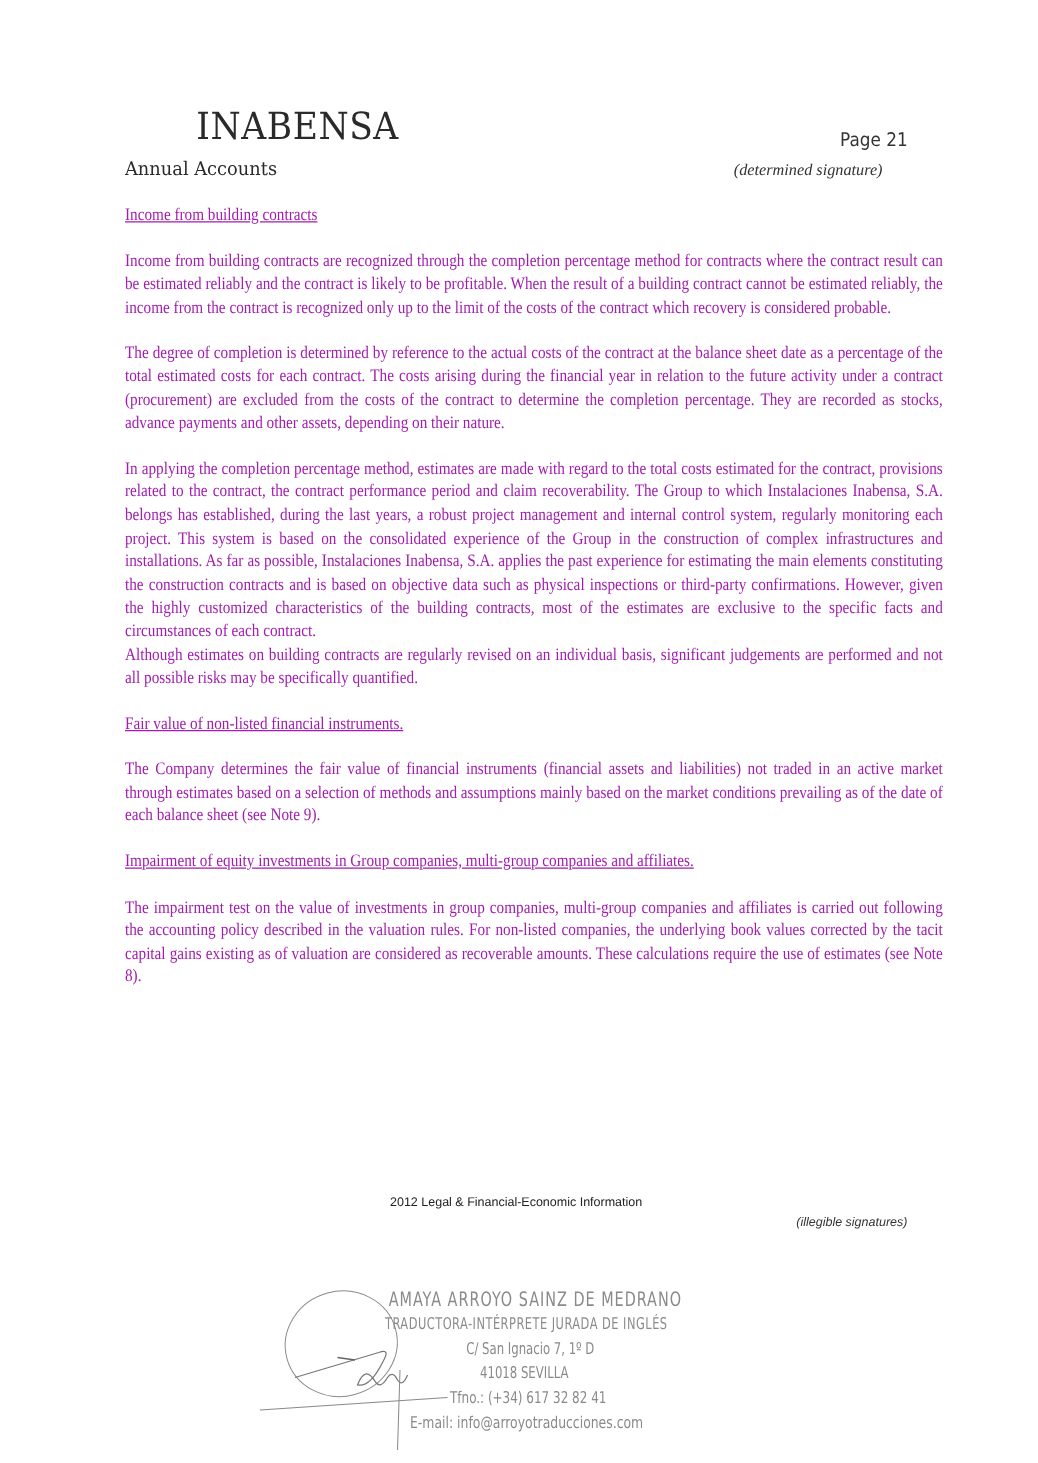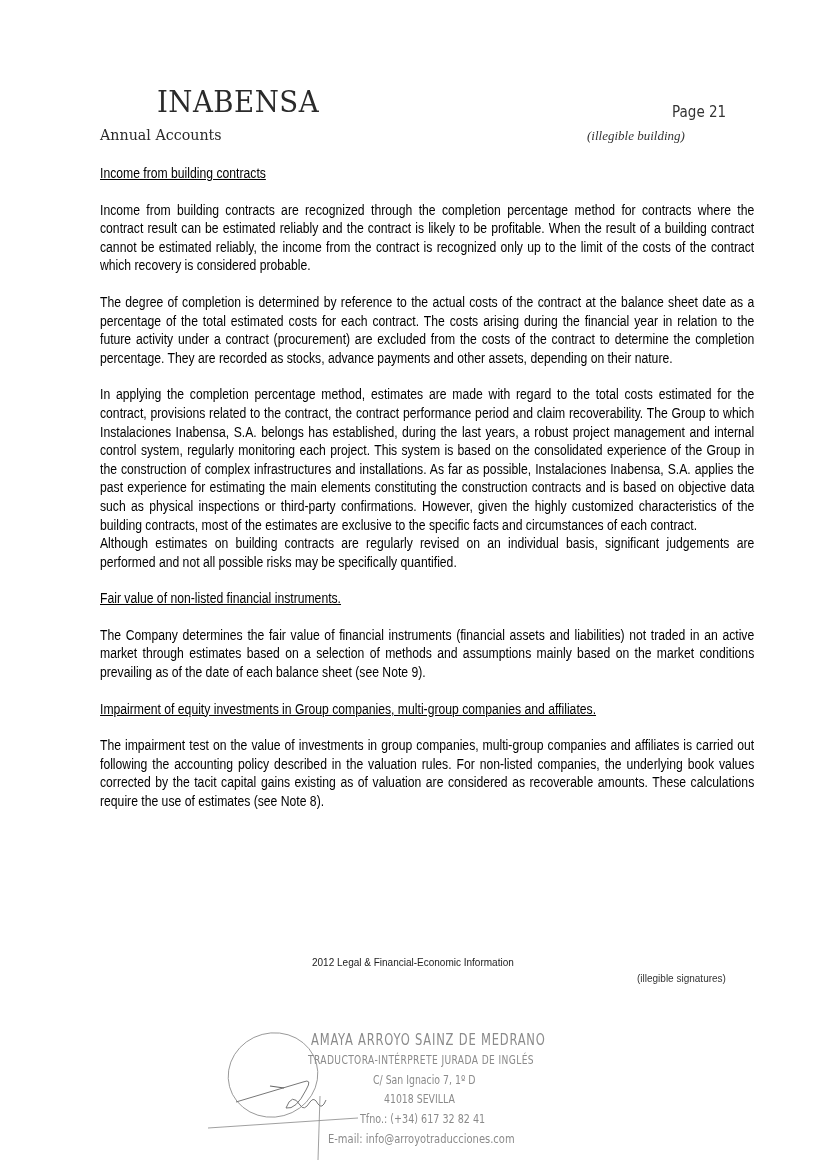--- a/index.html
+++ b/index.html
@@ -4,48 +4,48 @@
 <style>
   html, body { margin: 0; padding: 0; background: #ffffff; }
   body { width: 830px; height: 1170px; position: relative; overflow: hidden; color: #222; }
   .page { position: absolute; left: 0; top: 0; width: 830px; height: 948px; background: #fff; }
 
   .logo { position: absolute; left: 157px; top: 84px; font-family: "DejaVu Serif", serif; font-size: 30px; letter-spacing: 0.5px; color: #2a2a2a; transform: scaleX(0.92); transform-origin: left top; }
   .subtitle { position: absolute; left: 100px; top: 126px; font-family: "DejaVu Serif", serif; font-size: 15px; color: #2a2a2a; transform: scaleX(0.95); transform-origin: left top; }
   .page-num { position: absolute; left: 672px; top: 103px; font-family: "DejaVu Sans", sans-serif; font-size: 15px; color: #333; transform: scaleX(0.9); transform-origin: left top; }
   .sig-top { position: absolute; left: 587px; top: 128px; font-family: "Liberation Serif", serif; font-style: italic; font-size: 13px; color: #333; }
 
-  .body { position: absolute; left: 100px; top: 164px; width: 654px; font-family: Liberation Sans, sans-serif; font-size: 14px; line-height: 18.6px; color: #000000; }
+  .body { position: absolute; left: 100px; top: 164px; width: 654px; font-family: Liberation Serif, serif; font-size: 14px; line-height: 18.6px; color: #a21caf; }
   .body .cond { display: block; transform: scaleX(0.87); transform-origin: left top; width: 752px; }
   .heading { text-decoration: underline; margin: 0 0 18px 0; }
   .para { text-align: justify; margin: 0 0 18px 0; }
   .para.tight { margin-bottom: 0; }
 
   .footer { position: absolute; left: 312px; top: 957px; font-family: "Liberation Sans", sans-serif; font-size: 10px; color: #222; }
-  .sig-bottom { position: absolute; left: 637px; top: 973px; font-family: "Liberation Sans", sans-serif; font-size: 10px; color: #333; }
+  .sig-bottom { position: absolute; left: 637px; top: 973px; font-family: "Liberation Sans", sans-serif; font-style: italic; font-size: 10px; color: #333; }
 
   .stamp { position: absolute; left: 188px; top: 1020px; width: 420px; height: 150px; }
   .stamp-lines { position: absolute; left: 0; top: 0; }
   .stamp-text { position: absolute; font-family: "DejaVu Sans Condensed", "DejaVu Sans", sans-serif; color: #8a8a8a; white-space: nowrap; transform-origin: left top; }
   .st-name { left: 123px; top: 10px; font-size: 16px; letter-spacing: 1px; transform: scaleX(0.8); }
   .st-title { left: 120px; top: 32px; font-size: 13px; letter-spacing: 0.5px; transform: scaleX(0.78); }
   .st-addr { left: 185px; top: 52px; font-size: 13px; transform: scaleX(0.8); }
   .st-city { left: 196px; top: 71px; font-size: 13px; transform: scaleX(0.8); }
   .st-phone { left: 172px; top: 91px; font-size: 13px; transform: scaleX(0.82); }
   .st-email { left: 140px; top: 111px; font-size: 13px; transform: scaleX(0.85); }
 </style>
 </head>
 <body>
 
 <div class="page">
 
   <div class="logo">INABENSA</div>
   <div class="subtitle">Annual Accounts</div>
   <div class="page-num">Page 21</div>
-  <div class="sig-top">(illegible building)</div>
+  <div class="sig-top">(determined signature)</div>
 
   <div class="body">
     <div class="cond">
 
       <div>
         <div class="heading">Income from building contracts</div>
         <p class="para">Income from building contracts are recognized through the completion percentage method for contracts where the contract result can be estimated reliably and the contract is likely to be profitable. When the result of a building contract cannot be estimated reliably, the income from the contract is recognized only up to the limit of the costs of the contract which recovery is considered probable.</p>
         <p class="para">The degree of completion is determined by reference to the actual costs of the contract at the balance sheet date as a percentage of the total estimated costs for each contract. The costs arising during the financial year in relation to the future activity under a contract (procurement) are excluded from the costs of the contract to determine the completion percentage. They are recorded as stocks, advance payments and other assets, depending on their nature.</p>
         <p class="para tight">In applying the completion percentage method, estimates are made with regard to the total costs estimated for the contract, provisions related to the contract, the contract performance period and claim recoverability. The Group to which Instalaciones Inabensa, S.A. belongs has established, during the last years, a robust project management and internal control system, regularly monitoring each project. This system is based on the consolidated experience of the Group in the construction of complex infrastructures and installations. As far as possible, Instalaciones Inabensa, S.A. applies the past experience for estimating the main elements constituting the construction contracts and is based on objective data such as physical inspections or third-party confirmations. However, given the highly customized characteristics of the building contracts, most of the estimates are exclusive to the specific facts and circumstances of each contract.</p>
         <p class="para">Although estimates on building contracts are regularly revised on an individual basis, significant judgements are performed and not all possible risks may be specifically quantified.</p>

